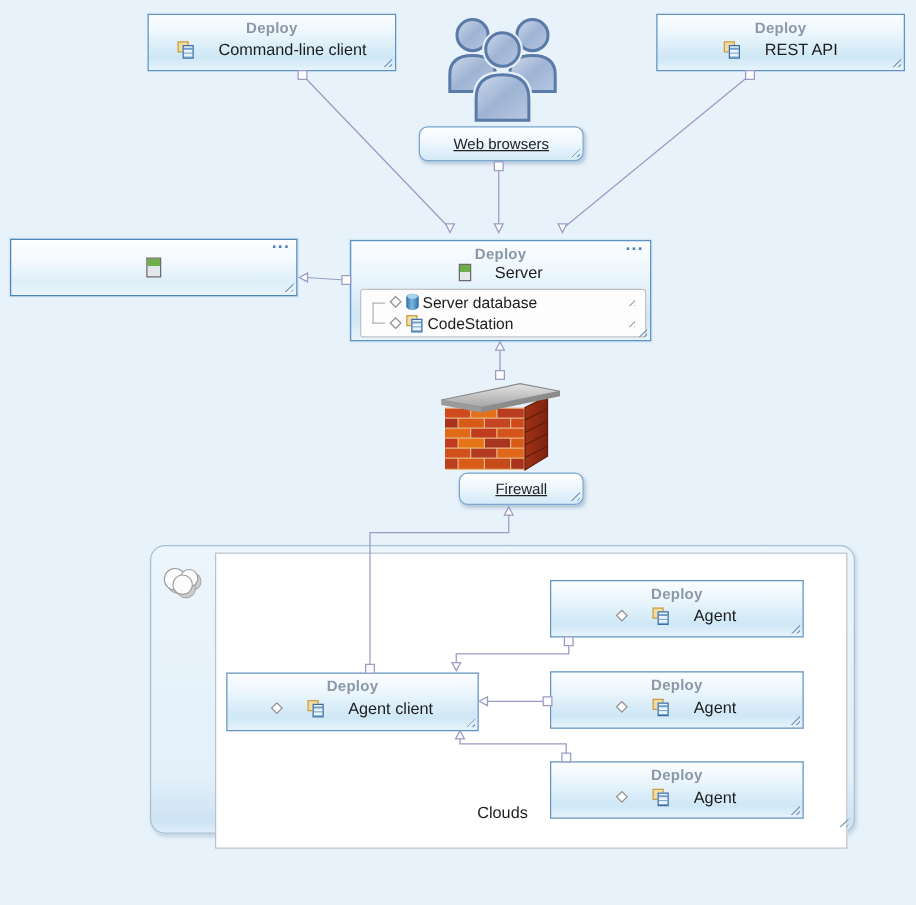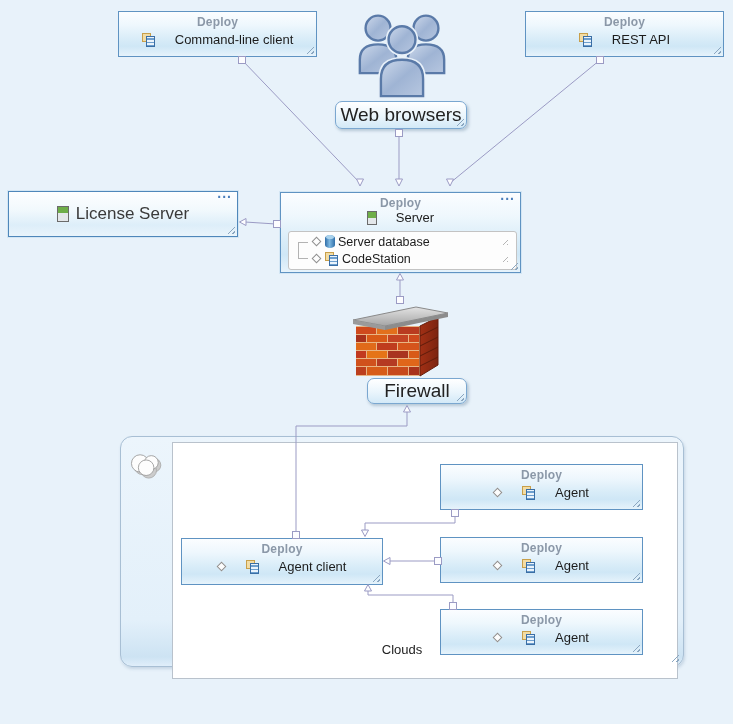--- a/index.html
+++ b/index.html
@@ -52,21 +52,21 @@
 
   
   .dots{position:absolute;top:-4px;right:5px;font-size:14px;font-weight:bold;
     color:#4a7ebb;letter-spacing:1px;line-height:10px;cursor:pointer;}
 
   
   .pill{position:absolute;border:1px solid #7aa7d0;border-radius:7px;
     background:linear-gradient(180deg,#ffffff,#eaf5fc 55%,#d3e9f7);
     box-shadow:1.5px 2px 3px rgba(90,120,150,.35);
     display:flex;align-items:center;justify-content:center;
-    font-size:19px;color:#222;box-sizing:border-box;}
+    font-size:12px;color:#222;box-sizing:border-box;text-decoration:underline;}
 
   
   .big-box{position:absolute;border:1px solid #4f87ba;box-sizing:border-box;
     background:linear-gradient(180deg,#fdfeff 0%,#f2f9fd 40%,#ddeef9 75%,#e9f4fb 100%);
     box-shadow:0 0 0 1px #d3e6f4;}
   .big-box .big-name{position:absolute;inset:0;display:flex;align-items:center;
     justify-content:center;gap:7px;font-size:17px;color:#3a3a3a;}
 
   
   .clouds{position:absolute;left:120px;top:436px;width:564px;height:231px;
@@ -134,21 +134,20 @@
 
   <div class="pill" style="left:335px;top:101px;width:132px;height:28px;">
     <span>Web browsers</span>
     <div class="rhandle"></div>
   </div>
 
   <div class="big-box" style="left:8px;top:191px;width:230px;height:46px;">
     <div class="dots">...</div>
     <div class="big-name">
       <span class="server-icon" style="width:12px;height:16px;flex-basis:12px;"></span>
-      <span>License Server</span>
     </div>
     <div class="rhandle"></div>
   </div>
 
   <div class="node" style="left:280px;top:192px;width:241px;height:81px;box-shadow:0 0 0 1px #d3e6f4;">
     <div class="dots" style="top:-3px;">...</div>
     <div class="type-label">Deploy</div>
     <div class="name-row" style="top:17px;">
       <span class="server-icon"></span>
       <span>Server</span>

